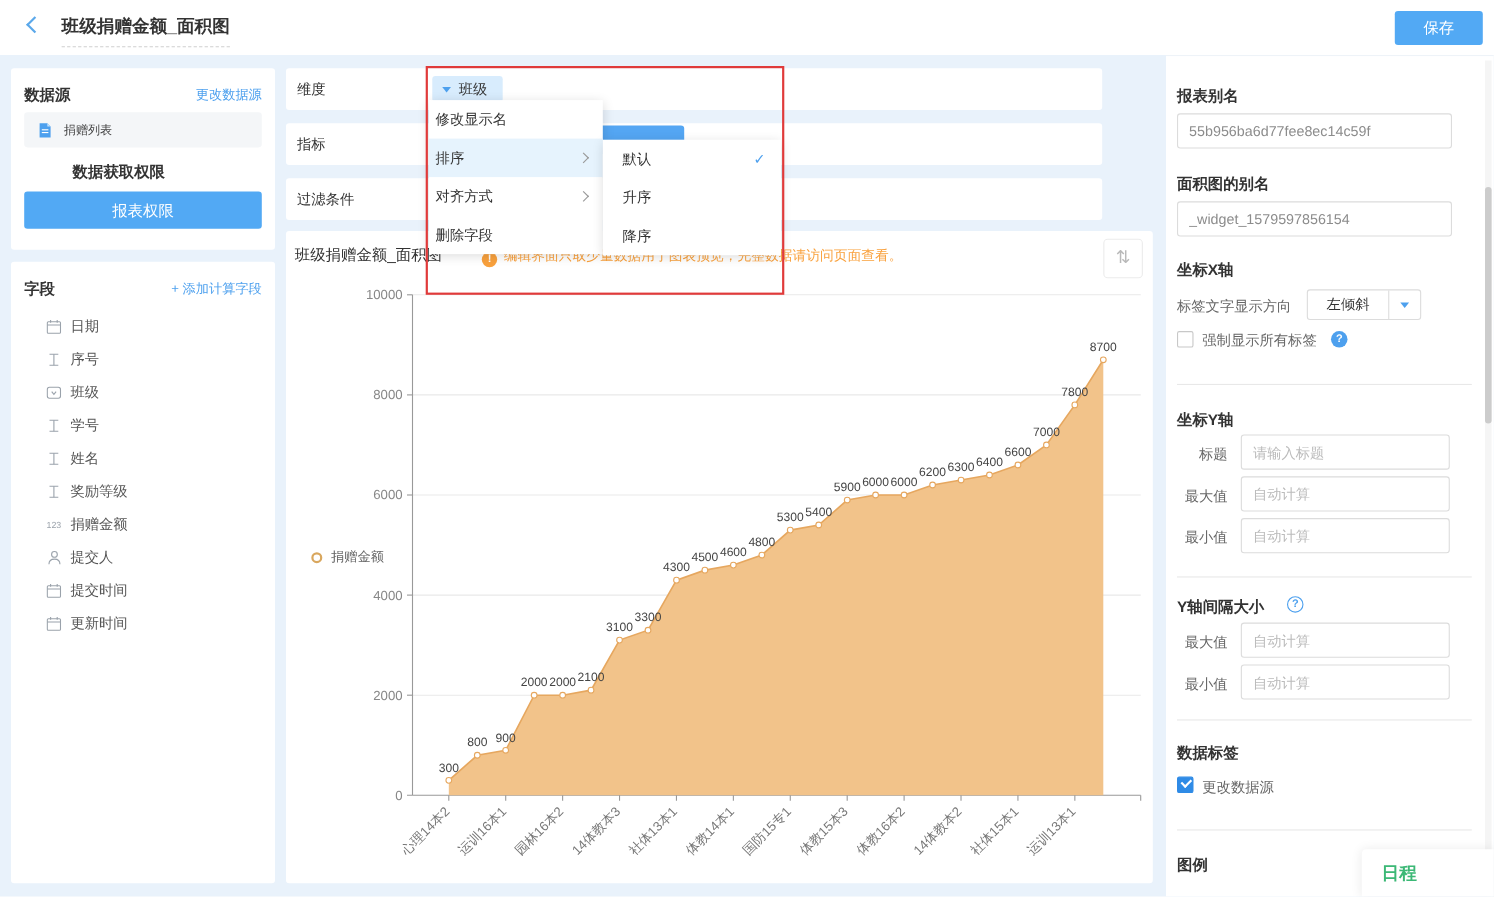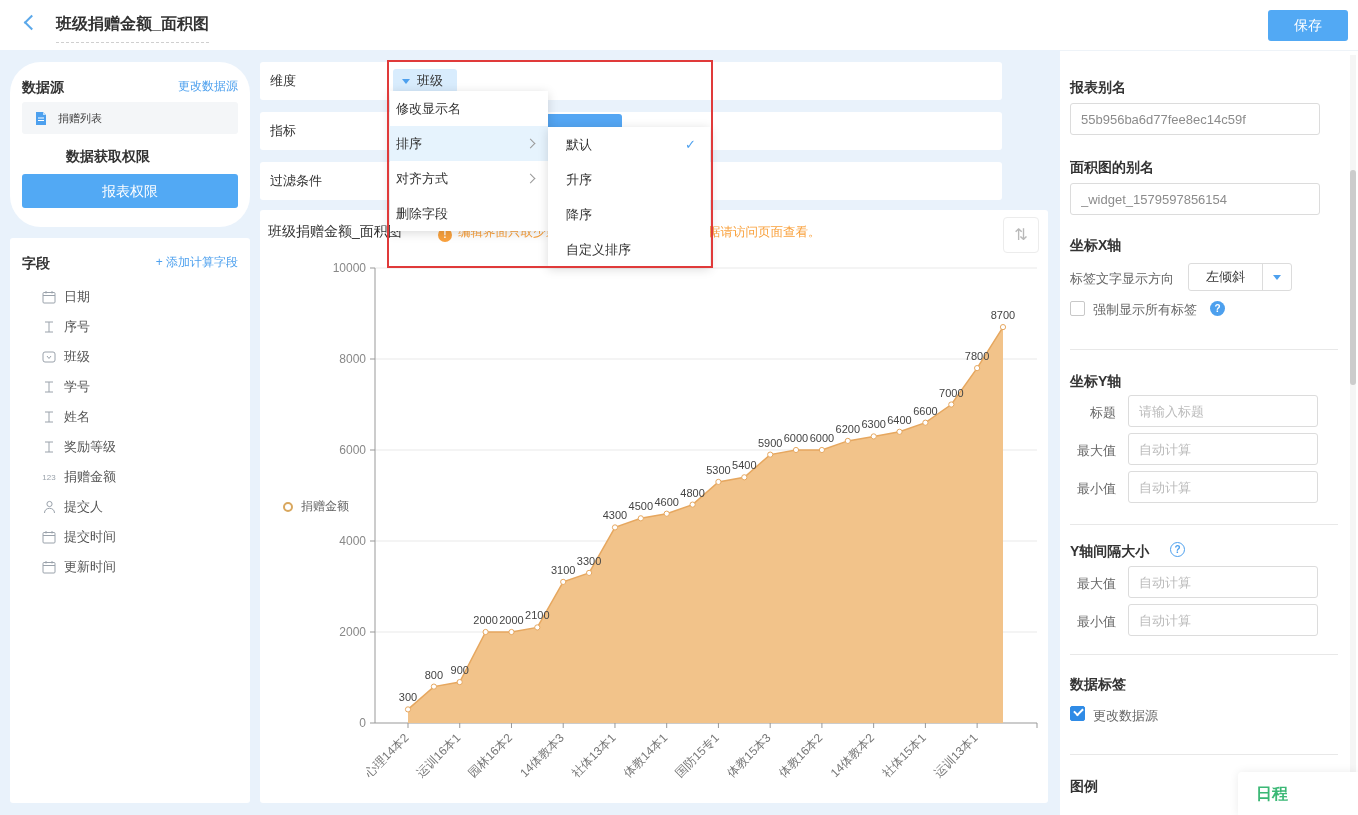--- a/index.html
+++ b/index.html
@@ -14,21 +14,21 @@
   .page-title { position:absolute; left:56px; top:14px; font-size:16px; font-weight:bold; color:#333;
                 padding-bottom:7px; border-bottom:1px dashed #cfcfcf; }
   .save-btn { position:absolute; right:10px; top:10px; width:80px; height:31px; background:#52a9f4; color:#fff;
               font-size:14px; border:none; border-radius:3px; text-align:center; line-height:31px; cursor:pointer; }
 
   .main-bg { position:absolute; left:0; top:50px; width:1358px; height:765px; background:#e9f2fb; }
 
   .card { position:absolute; background:#fff; border-radius:3px; }
 
   
-  .ds-card { left:10px; top:62px; width:240px; height:165px;border-radius:31px; }
+  .ds-card { left:10px; top:62px; width:240px; height:165px; }
   .panel-h { font-size:14px; font-weight:bold; color:#333; }
   .ds-head { position:absolute; left:12px; right:12px; top:16px; height:18px; }
   .link { color:#4da0ee; font-size:12px; cursor:pointer; float:right; }
   .ds-row { position:absolute; left:12px; top:40px; width:216px; height:32px; background:#f4f6f8; border-radius:3px;
             display:flex; align-items:center; padding-left:10px; cursor:pointer; }
   .ds-row .lbl { font-size:11px; color:#444; margin-left:8px; }
   .perm-h { position:absolute; left:12px; top:86px;margin-left:44px; }
   .perm-btn { position:absolute; left:12px; top:112px; width:216px; height:34px; background:#52a9f4; color:#fff;
               border:none; border-radius:3px; font-size:14px; line-height:34px; text-align:center; cursor:pointer; }
 
@@ -365,21 +365,20 @@
   <div class="ctx-menu" id="ctx-menu">
       <div class="ctx-item"><span>修改显示名</span></div>
       <div class="ctx-item active"><span>排序</span><span class="chev-r"></span></div>
       <div class="ctx-item"><span>对齐方式</span><span class="chev-r"></span></div>
       <div class="ctx-item"><span>删除字段</span></div>
     </div>
   <div class="sub-menu" id="sub-menu">
       <div class="sub-item"><span>默认</span><span class="sub-check">✓</span></div>
       <div class="sub-item"><span>升序</span></div>
       <div class="sub-item"><span>降序</span></div>
-      <div class="sub-item"><span>自定义排序</span></div>
     </div>
   <div class="red-box"></div>
 
   <div class="settings">
     <span class="sec-title" style="top:28px;">报表别名</span>
     <input class="txt-input" style="left: 10px; top: 52px; width: 250px;" value="55b956ba6d77fee8ec14c59f">
     <span class="sec-title" style="top:108px;">面积图的别名</span>
     <input class="txt-input" style="left: 10px; top: 132px; width: 250px;" value="_widget_1579597856154">
 
     <span class="sec-title" style="top:186px;">坐标X轴</span>

